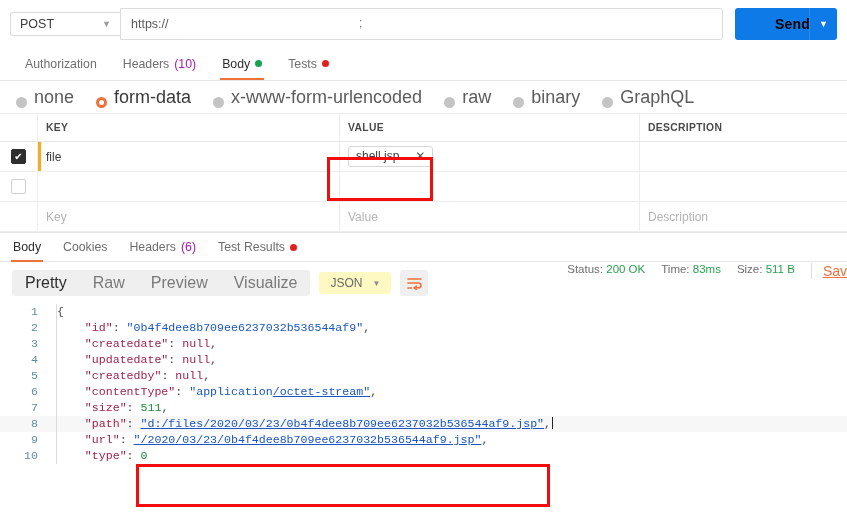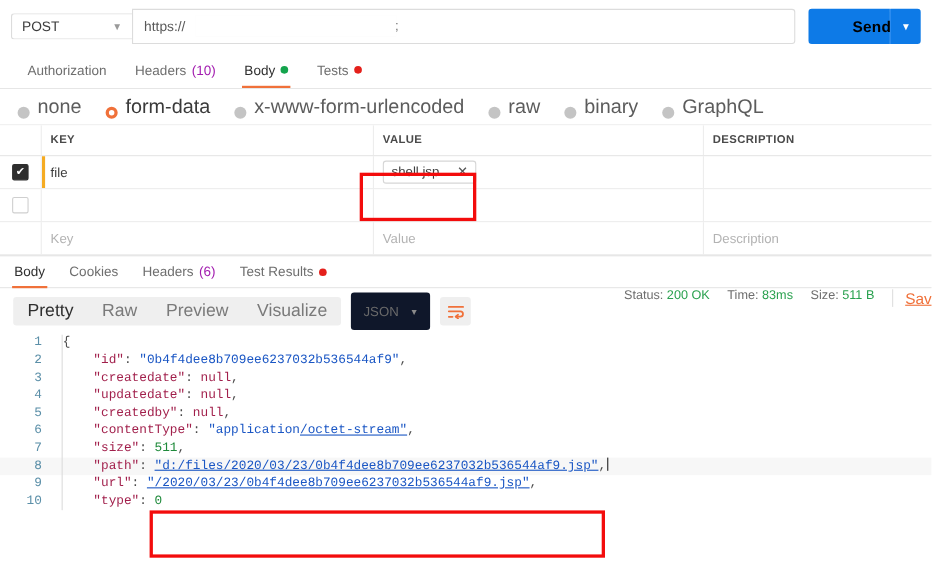--- a/index.html
+++ b/index.html
@@ -189,21 +189,21 @@
   
   .fmt-bar { display:flex; align-items:center; height:42px; padding-left: 12px; gap: 9px; background:#fff; }
   .fmt-group { display:flex; align-items:center; background:#efefef; border-radius:3px; height:26px; }
   .fmt-btn {
     padding: 0 13px; height:26px; display:flex; align-items:center;
     font-size:16px; color:#7a7a7a;
   }
   .fmt-btn.active { color:#2e2e2e; }
   .fmt-json {
     display:flex; align-items:center; gap:10px;
-    background:#0f172a; border-radius:3px; height:34px; padding: 0 11px;
+    background:#fef9c3; border-radius:3px; height:22px; padding: 0 11px;
     font-size:12px; color:#6a6a6a;text-align:right;
   }
   .fmt-json .caret { font-size:8px; color:#8a8a8a; }
   .wrap-btn {
     width:28px; height:26px; background:#efefef; border-radius:3px;
     display:flex; align-items:center; justify-content:center;
   }
 
   
   .code-area {

